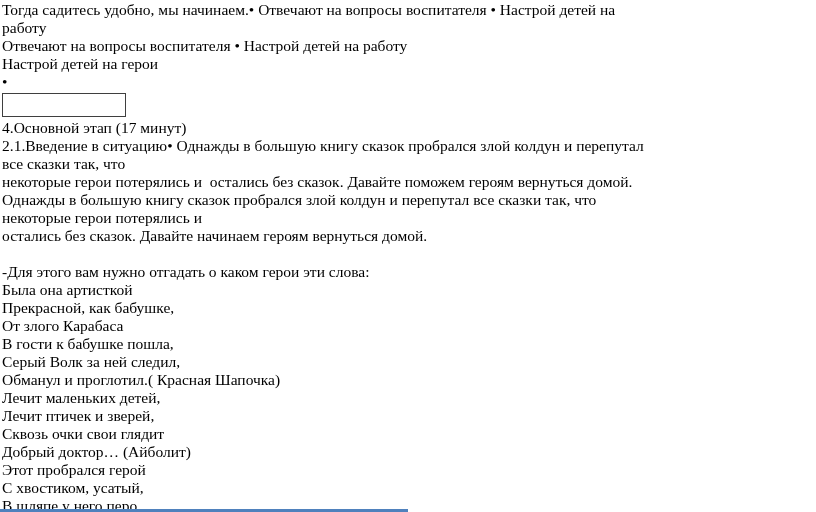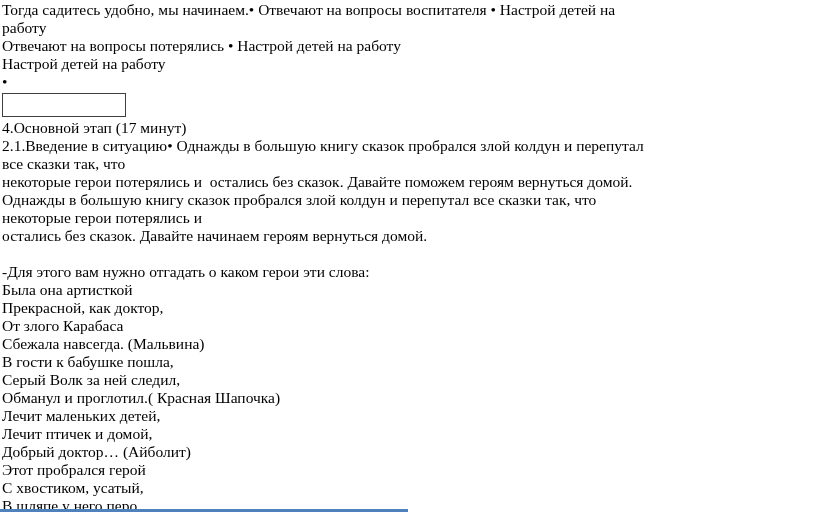--- a/index.html
+++ b/index.html
@@ -43,40 +43,40 @@
     height: 3px;
     background: #4f81bd;
   }
 </style>
 </head>
 <body>
 
 <div class="page" style="background: rgb(255, 255, 255); color: rgb(0, 0, 0);">
   <div class="doc-body">
       <div class="line">Тогда садитесь удобно, мы начинаем.• Отвечают на вопросы воспитателя • Настрой детей на работу</div>
-      <div class="line">Отвечают на вопросы потерялись • Настрой детей на работу</div>
-      <div class="line">Настрой детей на работу</div>
+      <div class="line">Отвечают на вопросы воспитателя • Настрой детей на работу</div>
+      <div class="line">Настрой детей на герои</div>
       <div class="line">•</div>
       <div class="empty-box" style="width: 122px; height: 22px; border-color: rgb(63, 63, 63);"></div>
       <div class="line">4.Основной этап (17 минут)</div>
       <div class="line">2.1.Введение в ситуацию• Однажды в большую книгу сказок пробрался злой колдун и перепутал все сказки так, что</div>
       <div class="line">некоторые герои потерялись и  остались без сказок. Давайте поможем героям вернуться домой.</div>
       <div class="line">Однажды в большую книгу сказок пробрался злой колдун и перепутал все сказки так, что некоторые герои потерялись и</div>
       <div class="line">остались без сказок. Давайте начинаем героям вернуться домой.</div>
       <div class="line">&nbsp;</div>
       <div class="line">-Для этого вам нужно отгадать о каком герои эти слова:</div>
       <div class="line">Была она артисткой</div>
-      <div class="line">Прекрасной, как доктор,</div>
+      <div class="line">Прекрасной, как бабушке,</div>
       <div class="line">От злого Карабаса</div>
-      <div class="line">Сбежала навсегда. (Мальвина)</div>
       <div class="line">В гости к бабушке пошла,</div>
       <div class="line">Серый Волк за ней следил,</div>
       <div class="line">Обманул и проглотил.( Красная Шапочка)</div>
       <div class="line">Лечит маленьких детей,</div>
-      <div class="line">Лечит птичек и домой,</div>
+      <div class="line">Лечит птичек и зверей,</div>
+      <div class="line">Сквозь очки свои глядит</div>
       <div class="line">Добрый доктор… (Айболит)</div>
       <div class="line">Этот пробрался герой</div>
       <div class="line">С хвостиком, усатый,</div>
       <div class="line">В шляпе у него перо,</div>
       <div class="line">Сам весь полосатый,</div>
     </div>
   <div class="selection-bar" style="background: rgb(79, 129, 189); width: 408px; height: 3px;"></div>
 </div>
 
 </body></html>

